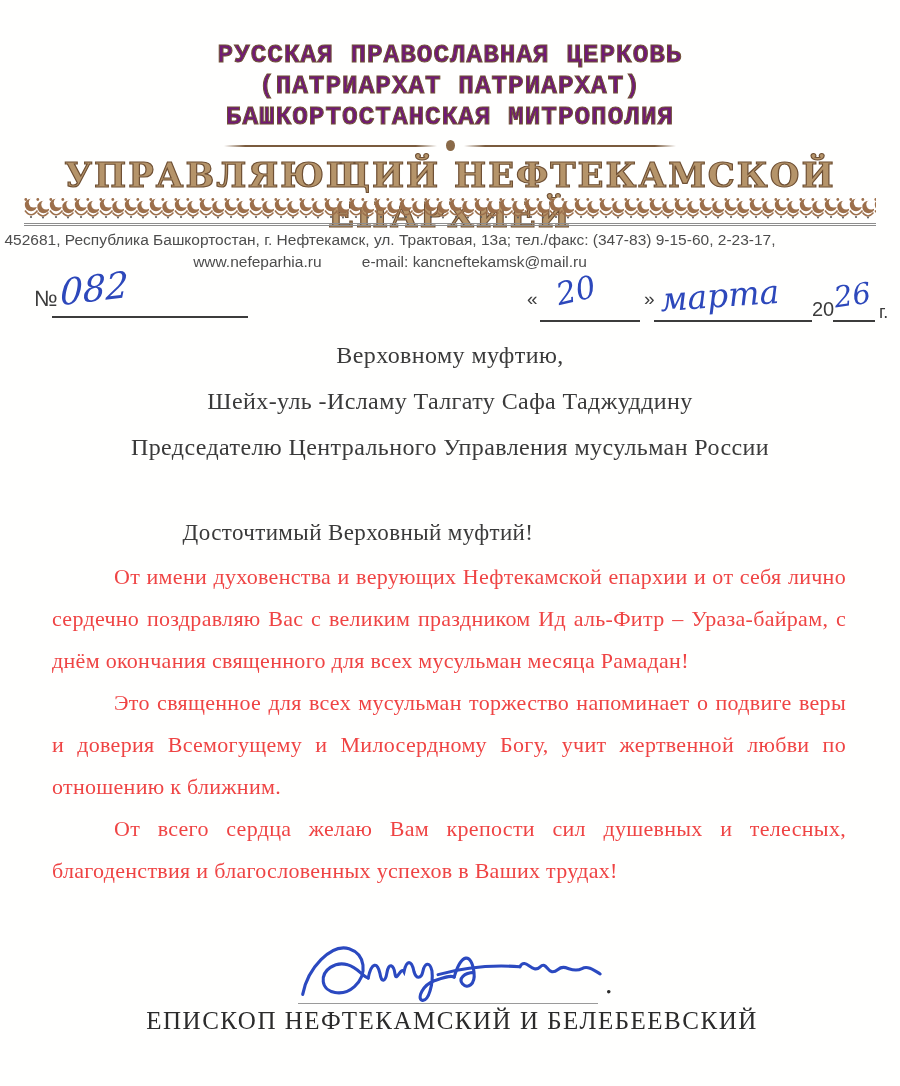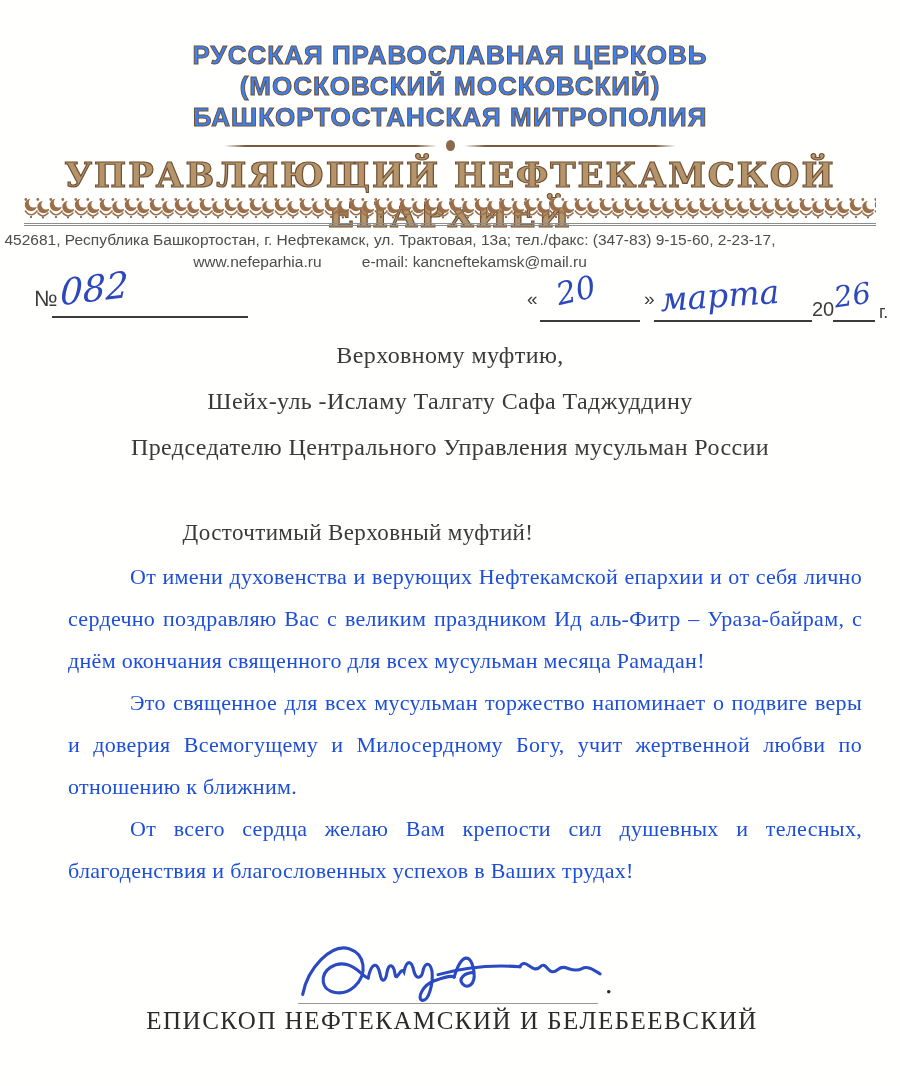--- a/index.html
+++ b/index.html
@@ -3,23 +3,23 @@
 <meta charset="utf-8">
 <style>
   html,body{margin:0;padding:0;background:#ffffff;}
   .page{
     position:relative;width:900px;height:1086px;background:#fffffe;overflow:hidden;
     font-family:"Liberation Serif", serif;color:#3d3d3d;
   }
   
   .letterhead{position:absolute;top:40px;left:0;width:900px;text-align:center;}
   .lh-line{
-    font-family:Liberation Sans, sans-serif;font-weight:700;
+    font-family:Liberation Mono, monospace;font-weight:700;
     font-size:26px;line-height:31px;letter-spacing:1px;
-    color:#3b82f6;-webkit-text-stroke:1px #6f5034;
+    color:#701a75;-webkit-text-stroke:1px #6f5034;
   }
   .divider{display:flex;align-items:center;justify-content:center;gap:9px;width:452px;margin:7px auto 4px auto;}
   .divider .rule{flex:1;height:2px;background:linear-gradient(90deg,rgba(122,91,61,0),#7a5b3d 10%,#7a5b3d 90%,rgba(122,91,61,0));}
   .divider .dot{width:9px;height:11px;border-radius:50%;background:#8a6a48;}
   .lh-title{
     font-family:"DejaVu Serif", serif;font-weight:700;
     font-size:34px;line-height:40px;letter-spacing:2px;
     color:#b5946a;-webkit-text-stroke:1.2px #6f5034;
   }
   
@@ -35,38 +35,38 @@
   .hand{
     position:absolute;font-family:"DejaVu Serif", serif;font-style:italic;
     color:#2d48bb;white-space:nowrap;
   }
   
   .addressee{position:absolute;top:332px;left:0;width:900px;text-align:center;
     font-size:24px;line-height:46px;color:#3a3a3a;letter-spacing:.4px;}
   
   .salutation{position:absolute;top:520px;left:0;width:716px;text-align:center;
     font-size:23px;color:#3a3a3a;letter-spacing:.4px;}
-  .body-text{position:absolute;top:556px;left:68px;width:794px;
-    font-size:22px;line-height:42px;letter-spacing:.3px;color:#1d4ed8;text-align:justify;}
+  .body-text{position:absolute;top:556px;left:52px;width:794px;
+    font-size:22px;line-height:42px;letter-spacing:.3px;color:#ef4444;text-align:justify;}
   .body-text p{margin:0;text-indent:62px;}
   .closing{margin:0;text-indent:62px;}
   
   .sig-wrap{position:absolute;left:288px;top:933px;width:336px;height:78px;}
   .sig-underline{position:absolute;left:10px;top:70px;width:300px;height:1px;background:#9a9a9a;}
   .signer-title{position:absolute;top:1007px;left:0;width:904px;text-align:center;
     font-size:25px;letter-spacing:1.5px;color:#2b2b2b;}
 </style>
 </head>
 <body>
 
 <div class="page">
 
   <div class="letterhead">
     <div class="lh-line">РУССКАЯ ПРАВОСЛАВНАЯ ЦЕРКОВЬ</div>
-    <div class="lh-line">(МОСКОВСКИЙ МОСКОВСКИЙ)</div>
+    <div class="lh-line">(ПАТРИАРХАТ ПАТРИАРХАТ)</div>
     <div class="lh-line">БАШКОРТОСТАНСКАЯ МИТРОПОЛИЯ</div>
     <div class="divider">
       <div class="rule"></div>
       <div class="dot"></div>
       <div class="rule"></div>
     </div>
     <div class="lh-title">УПРАВЛЯЮЩИЙ НЕФТЕКАМСКОЙ ЕПАРХИЕЙ</div>
   </div>
 
   <div class="ornament">

